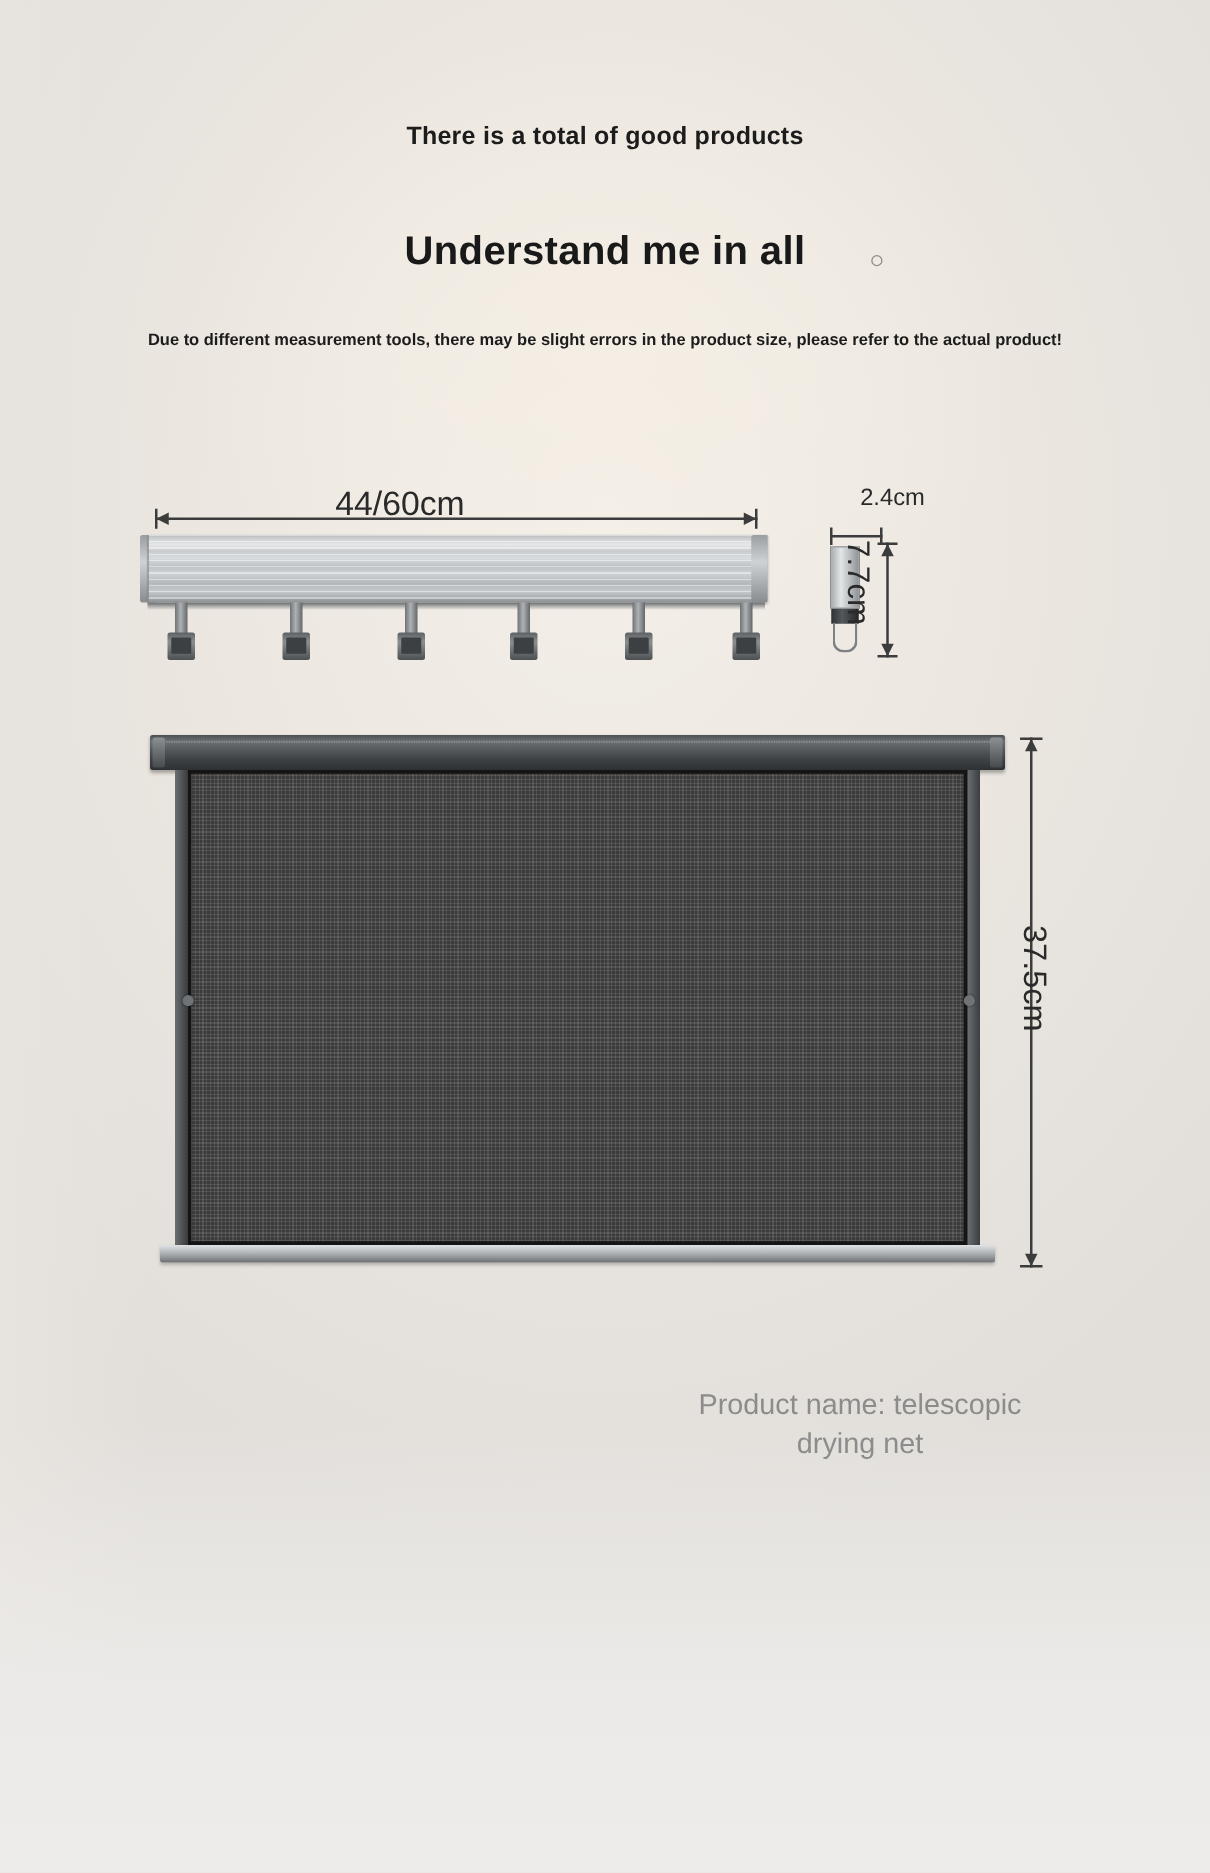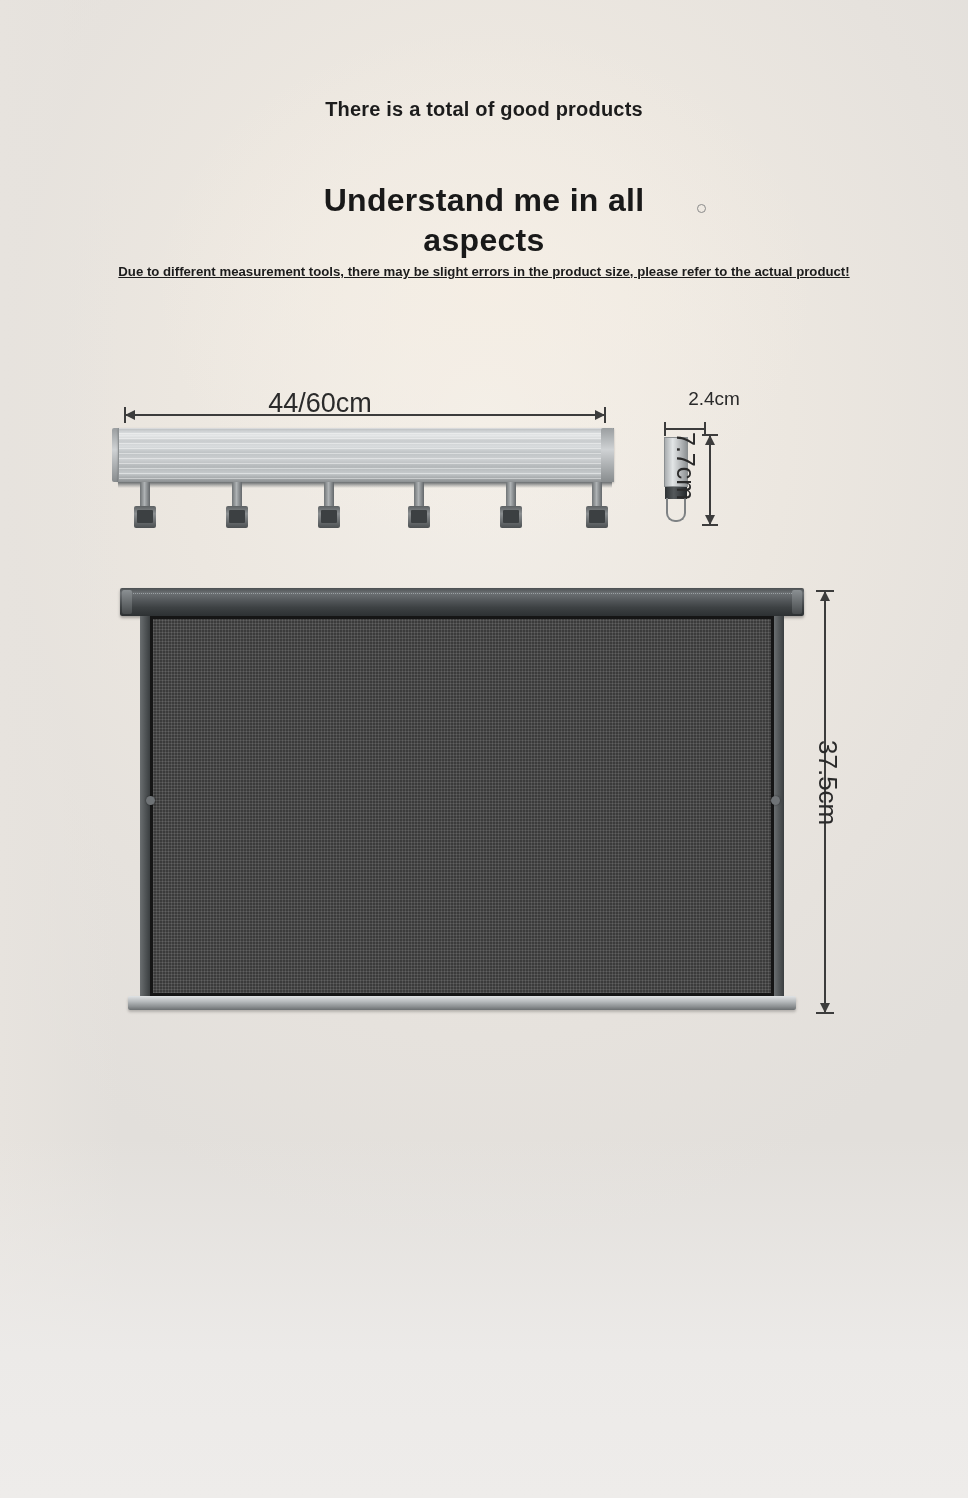--- a/index.html
+++ b/index.html
@@ -79,21 +79,20 @@
   }
   .notice {
     position: absolute;
     top: 264px;
     left: 0;
     width: 968px;
     text-align: center;
     font-size: 13.2px;
     font-weight: bold;
     color: #1c1c1c;
-    text-decoration: underline;
   }
   .dim-top-label {
     position: absolute;
     left: 190px;
     top: 371px;
     width: 260px;
     text-align: center;
     font-size: 27px;
     color: #2a2a2a;
     margin-top: 17px;
@@ -409,21 +408,20 @@
 <div class="page">
 
   <div class="tint-left"></div>
   <div class="tint-warm"></div>
   <div class="tint-bottom"></div>
 
   <div class="headline-small">There is a total of good products</div>
 
   <div class="headline-big">
     <span>Understand me in all</span>
-    <span class="line2">aspects</span>
   </div>
 
   <div class="deco-circle"></div>
 
   <div class="notice">Due to different measurement tools, there may be slight errors in the product size, please refer to the actual product!</div>
 
   <div class="dim-top-label">44/60cm</div>
   <div class="dim-line-top">
     <span class="arrow-l"></span>
     <span class="arrow-r"></span>
@@ -470,14 +468,18 @@
     <div class="knob r"></div>
     <div class="unit-bottombar"></div>
   </div>
 
   <div class="dim-375-line">
     <span class="arrow-up"></span>
     <span class="arrow-down"></span>
   </div>
   <div class="dim-375">37.5cm</div>
 
+  <div class="product-name">
+    <span>Product name: telescopic</span><br>
+    <span>drying net</span>
+  </div>
 
 </div>
 
 </body></html>

